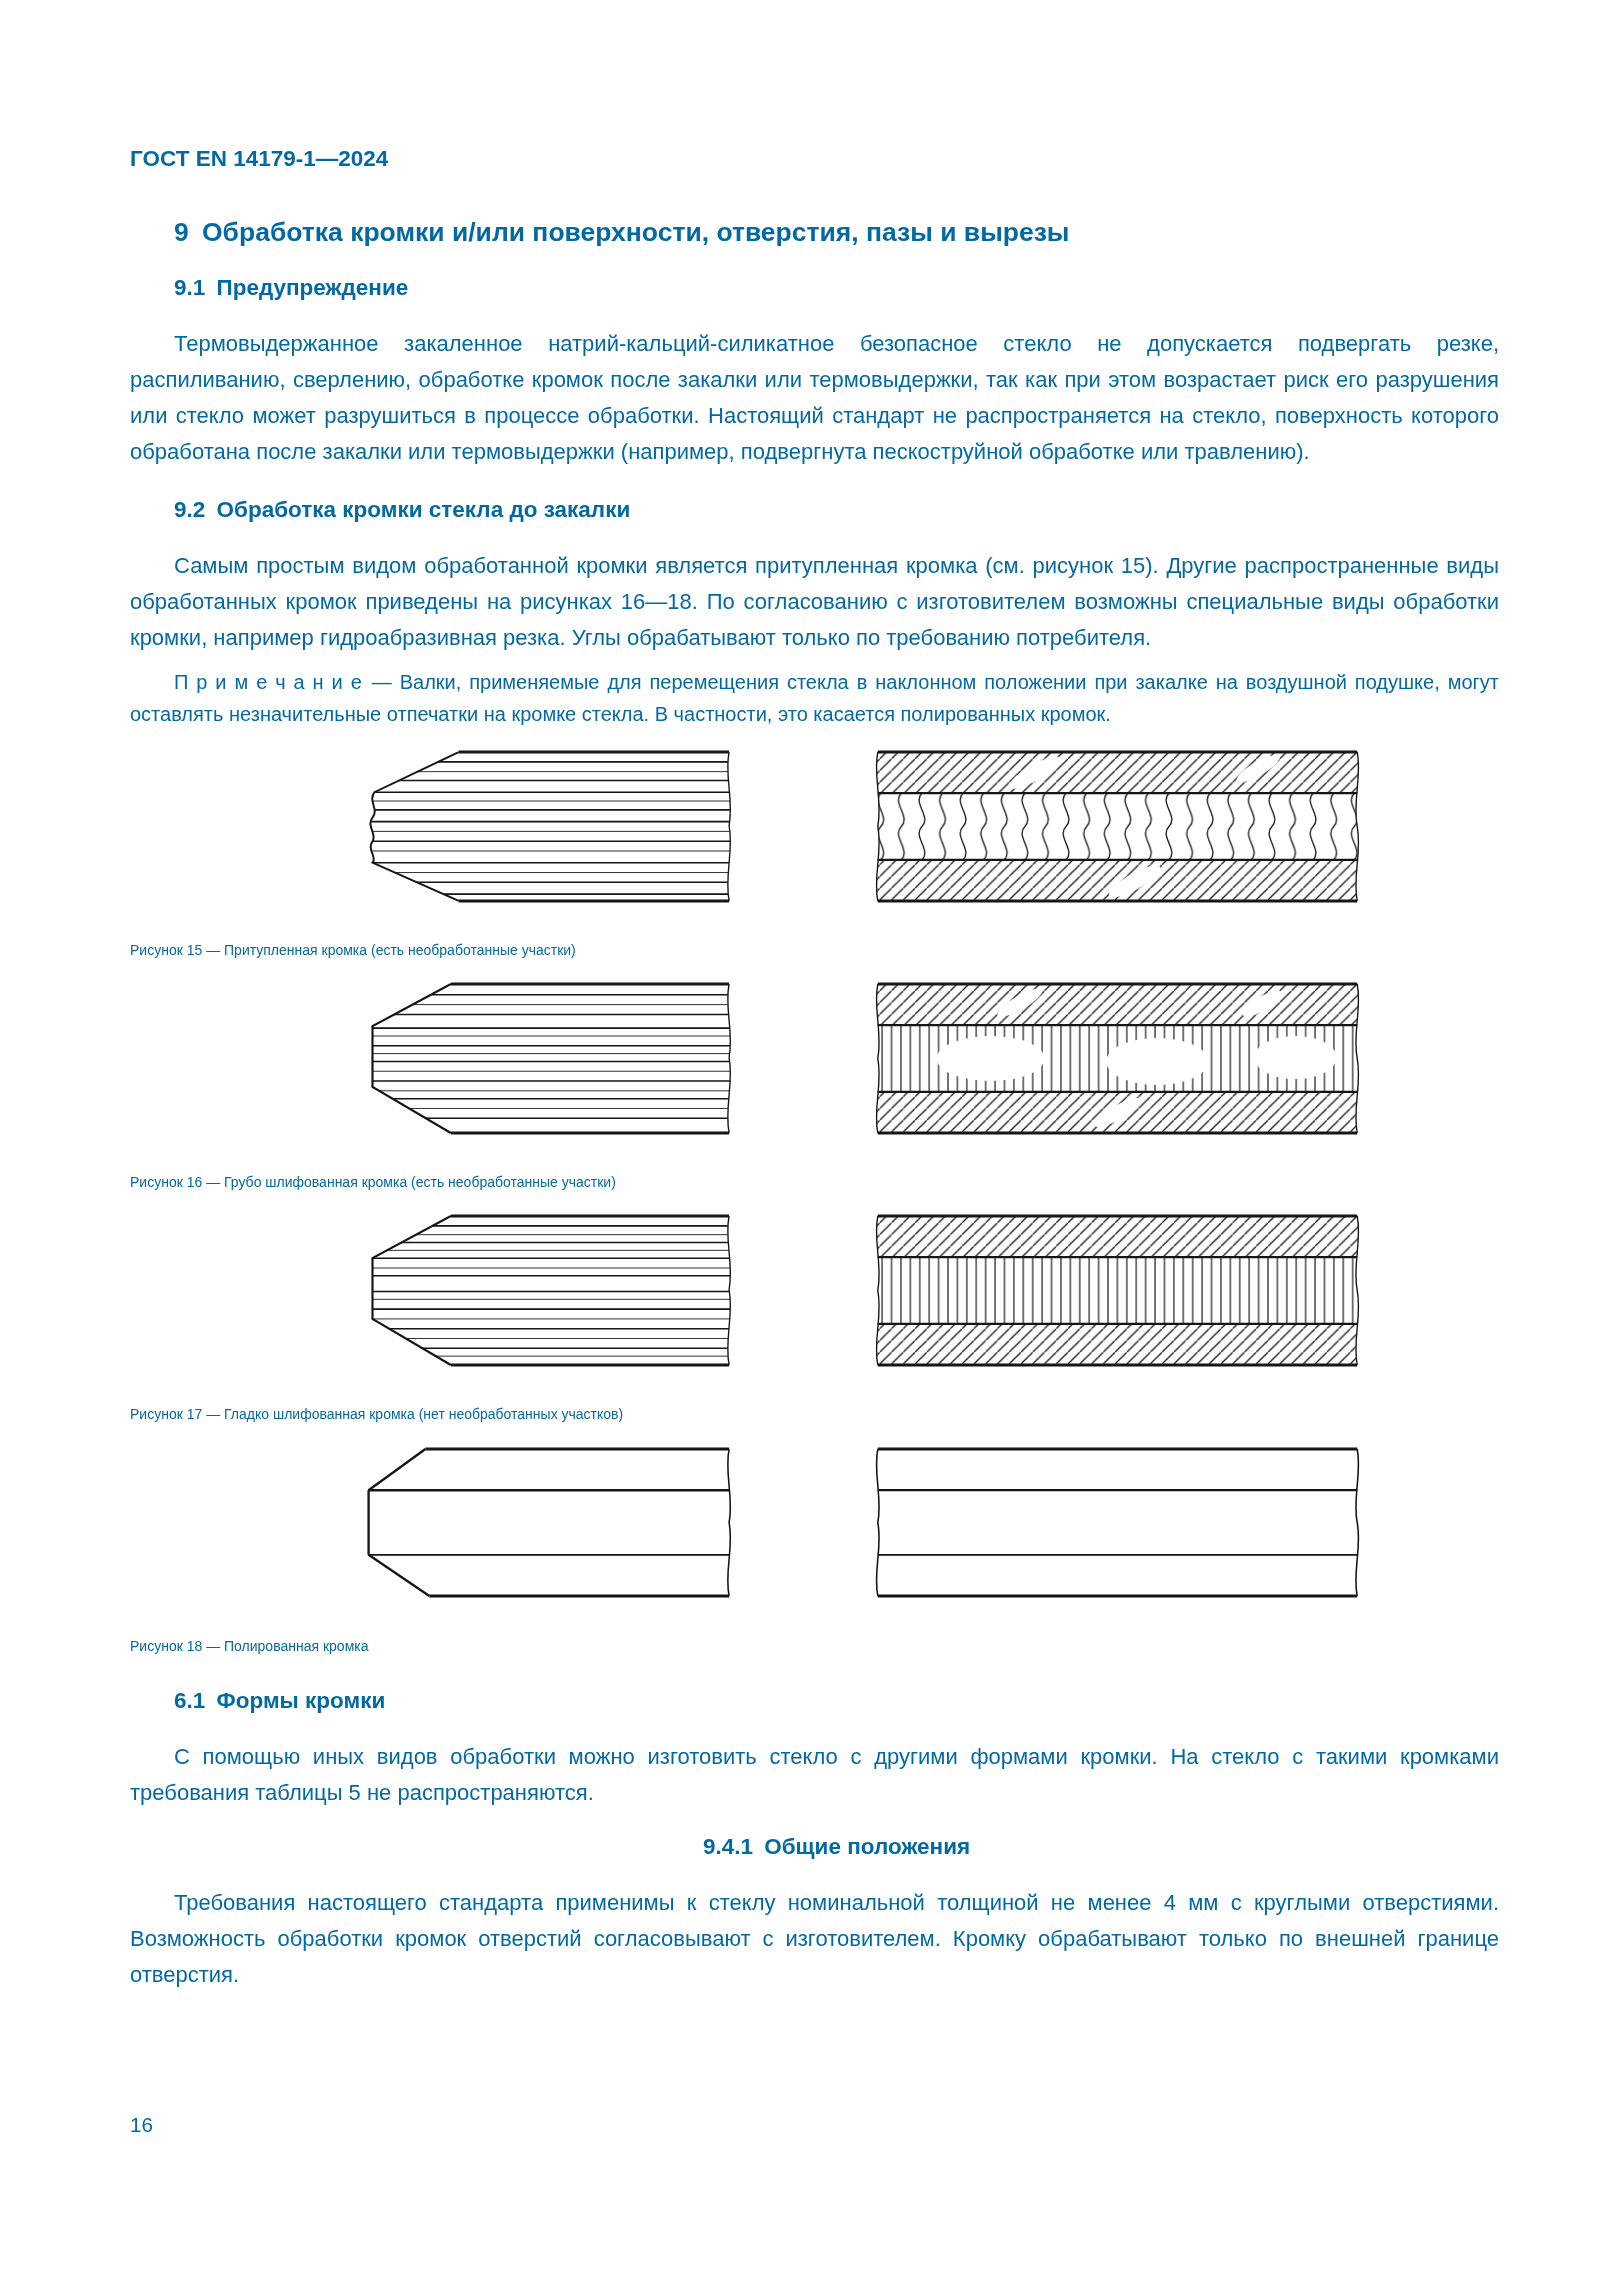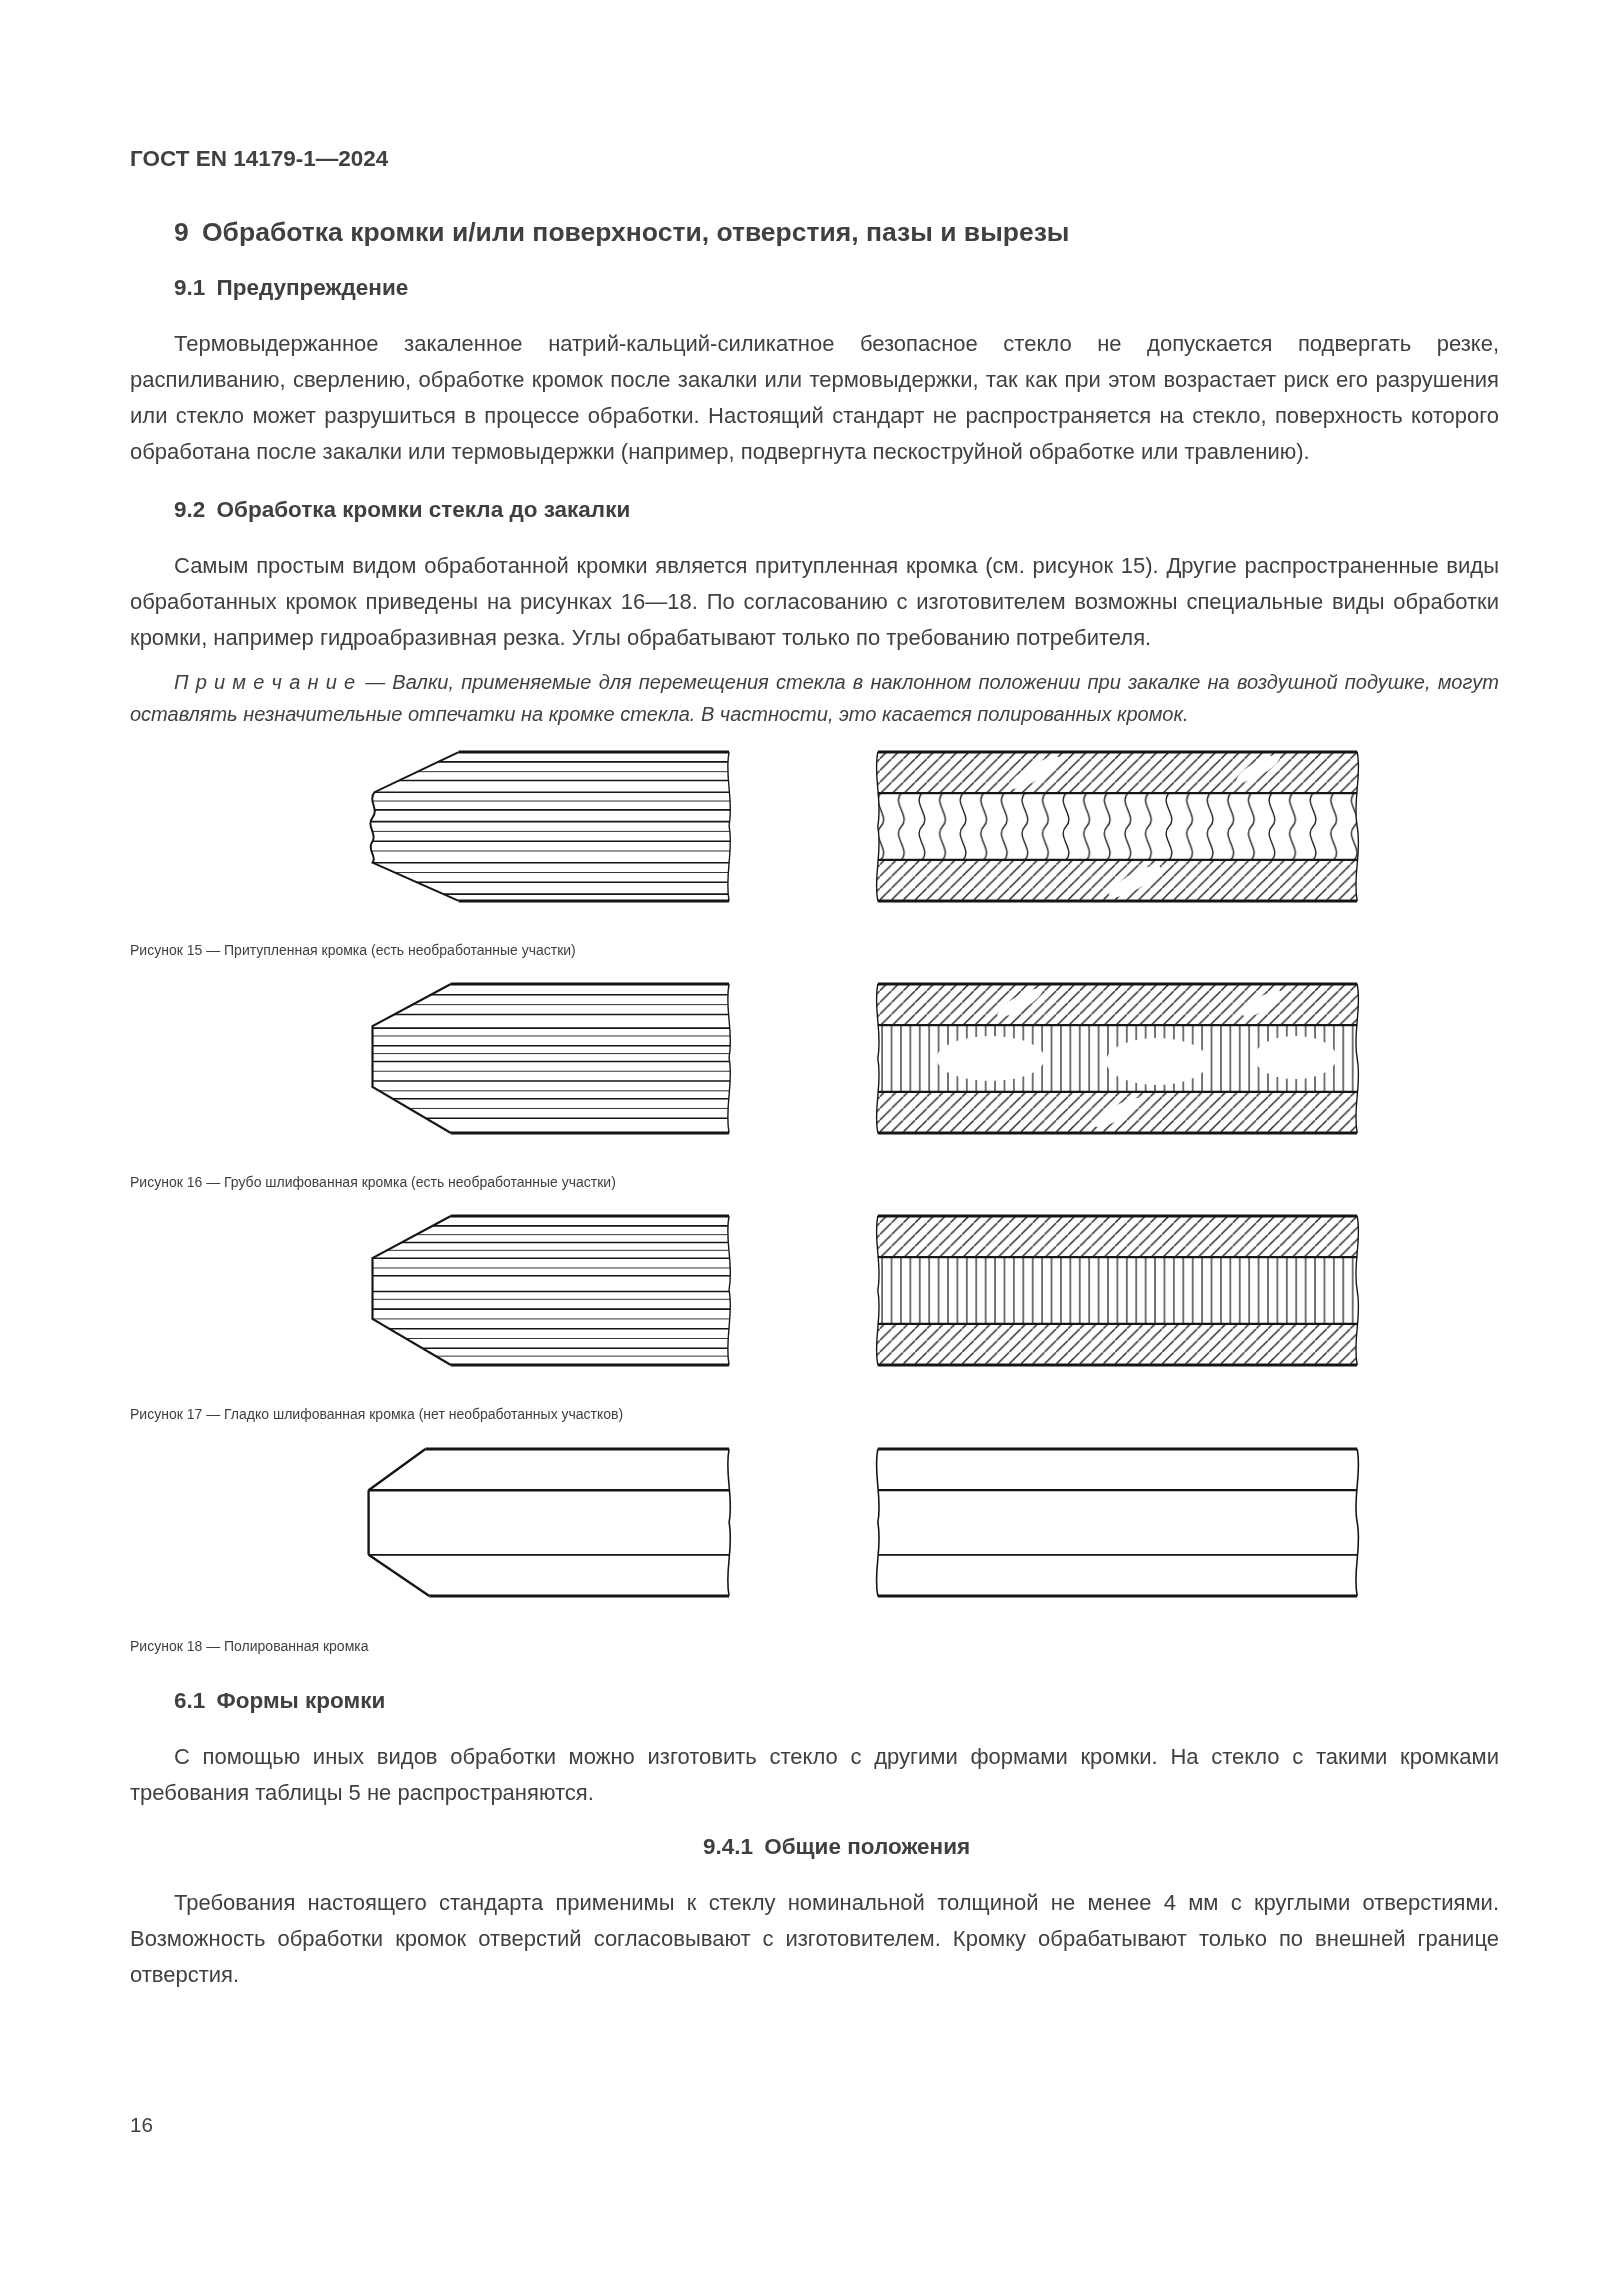--- a/index.html
+++ b/index.html
@@ -1,27 +1,27 @@
 <!DOCTYPE html>
 <html><head>
 <meta charset="utf-8">
 <style>
   html,body{margin:0;padding:0;background:#ffffff;}
   .page{
     width:1621px;height:2293px;background:#ffffff;position:relative;
     box-sizing:border-box;padding:145px 122px 0 130px;overflow:hidden;
-    font-family:"Liberation Sans",sans-serif;color:#404040;
+    font-family:"Liberation Sans",sans-serif;color:#0369a1;
   }
   .doc-header{font-weight:bold;font-size:22.5px;line-height:1.2;}
   .h-main{font-size:26.5px;font-weight:bold;line-height:1.2;margin:45px 0 0 44px;}
   .h-sub{font-size:22.5px;font-weight:bold;line-height:1.2;margin:25.5px 0 0 44px;}
   .h-sub.tight{margin-top:21.6px;text-align:center;}
   p{margin:0;}
   .body-p{font-size:22px;line-height:36px;text-align:justify;text-indent:44px;margin-top:25px;}
-  .note-p{font-size:20px;line-height:32px;text-align:justify;text-indent:44px;margin-top:9.8px;font-style:italic;}
+  .note-p{font-size:20px;line-height:32px;text-align:justify;text-indent:44px;margin-top:9.8px;}
   figure.fig{margin:17.6px 0 0 0;}
   figure.fig + .h-sub{margin-top:29px;}
   .fig-row{display:flex;justify-content:center;align-items:center;gap:135px;margin-left:86px;}
   .draw{display:block;}
   figcaption{text-align:left;font-size:14px;line-height:22.5px;margin-top:33px;}
   .fig-mt{margin-top:25.5px;}
   .page-num{position:absolute;left:130px;top:2113px;font-size:20.6px;}
 </style>
 </head>
 <body>

